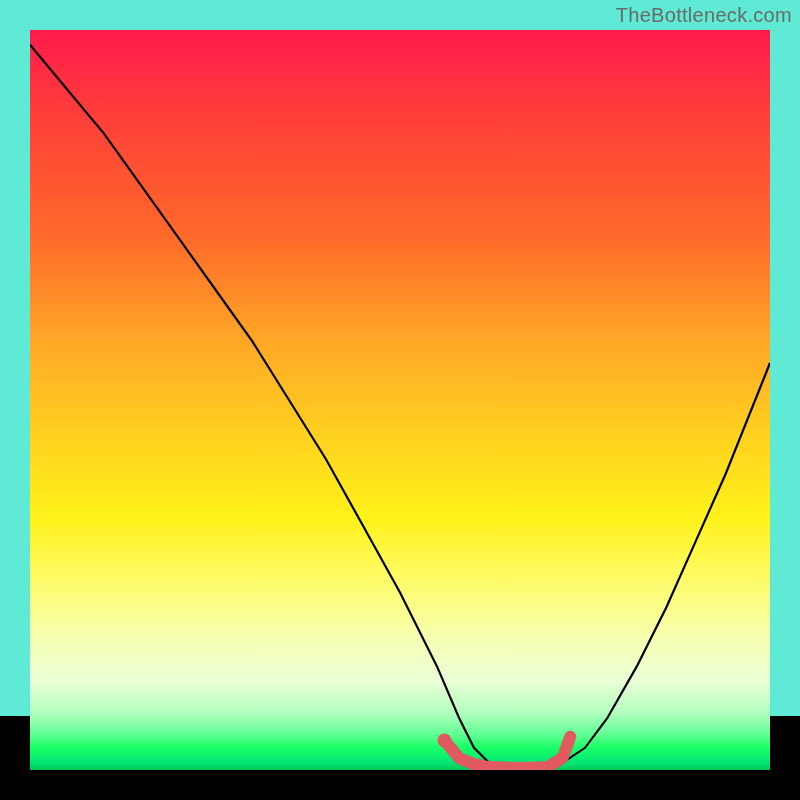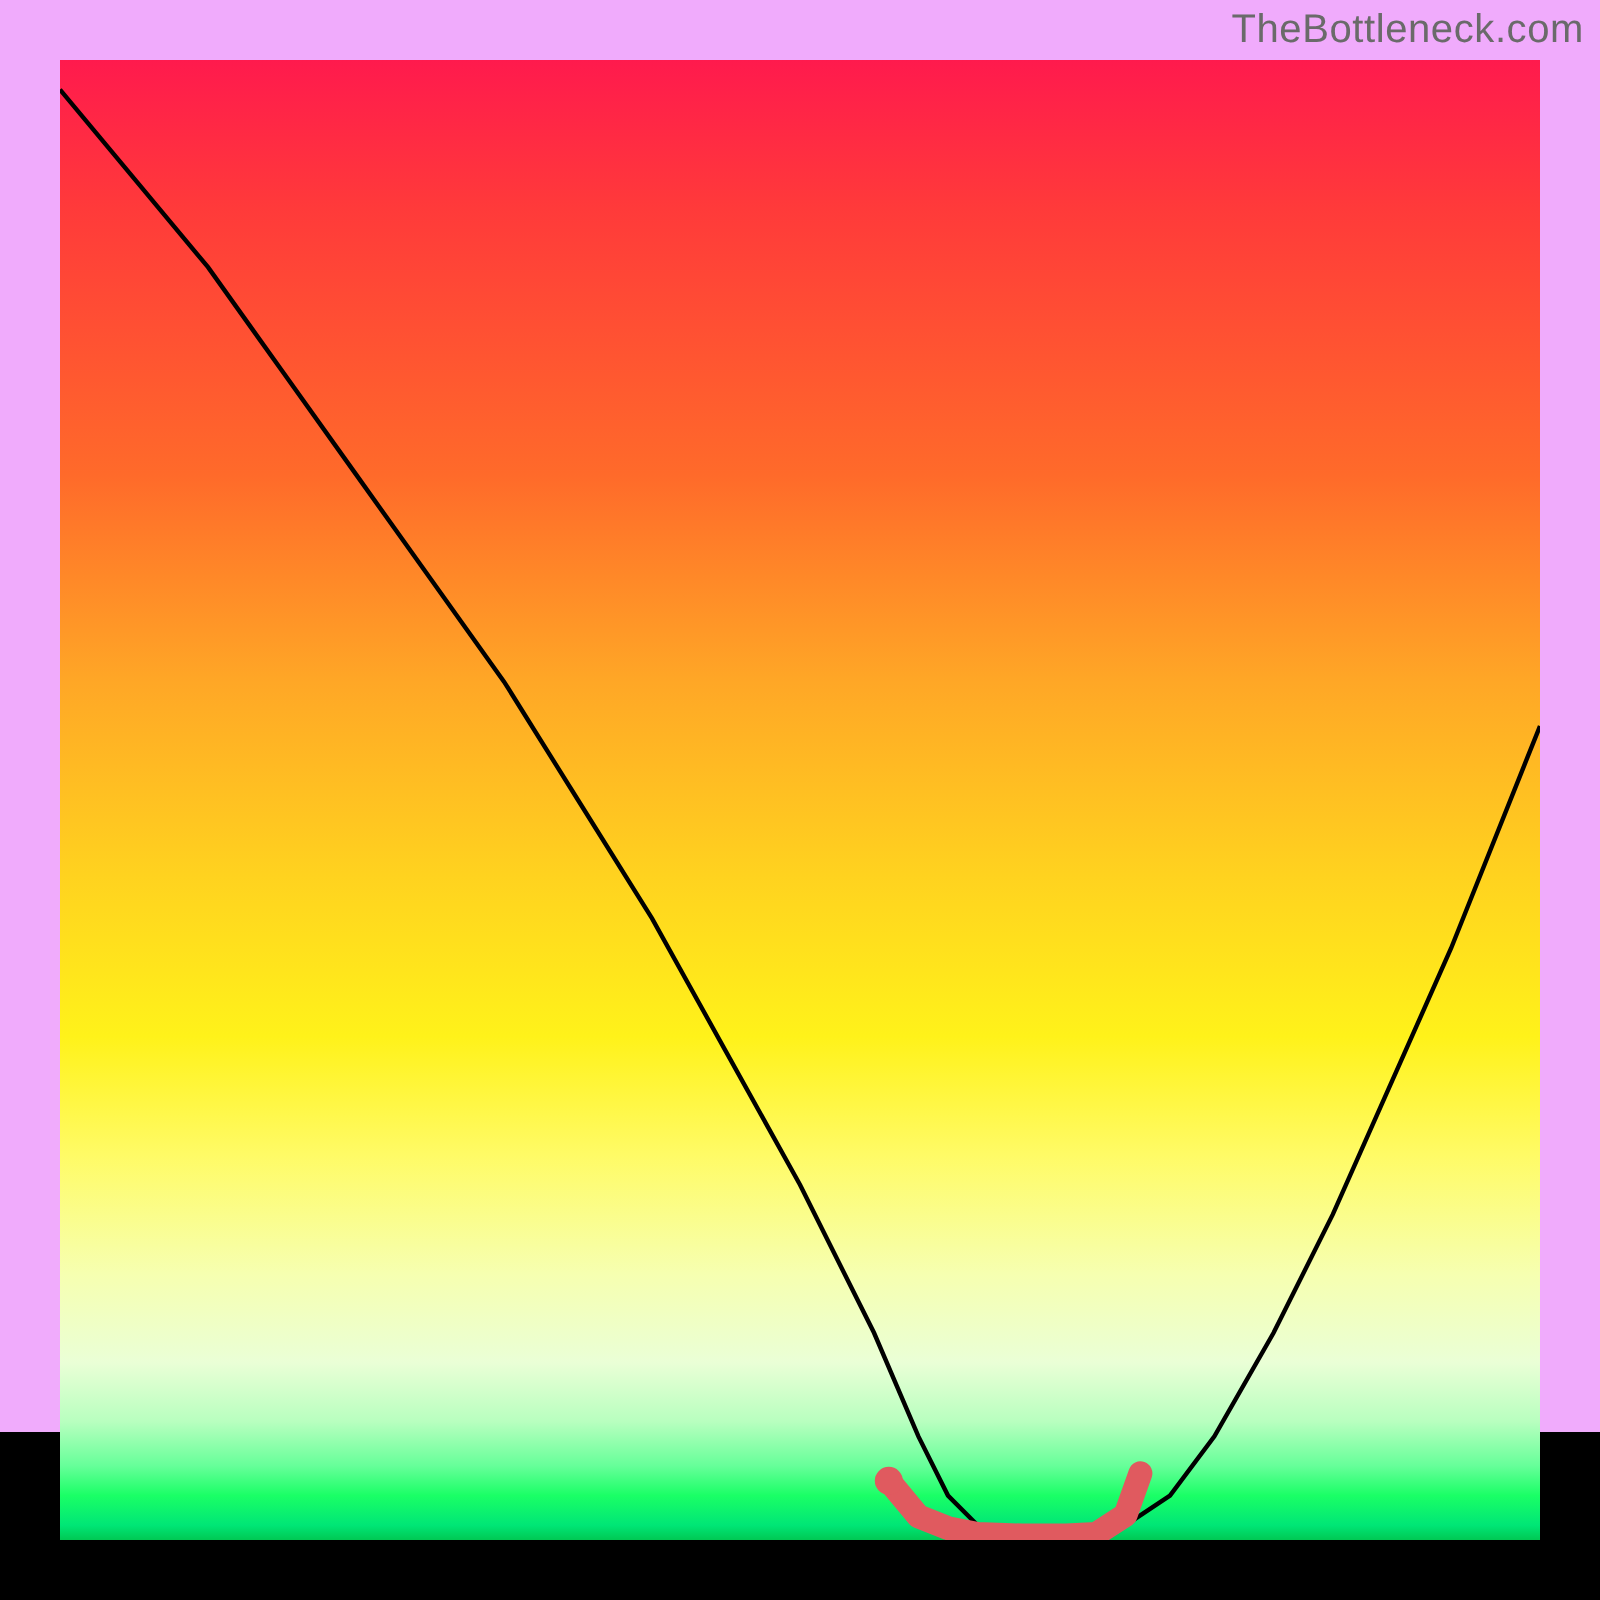--- a/index.html
+++ b/index.html
@@ -8,21 +8,21 @@
     width: 800px;
     height: 800px;
     background: #000;
     font-family: Arial, Helvetica, sans-serif;
     overflow: hidden;
   }
   .frame {
     position: relative;
     width: 800px;
     height: 716px;
-    background: #f0abfc;
+    background: #5eead4;
   }
   .plot {
     position: absolute;
     left: 30px;
     top: 30px;
     width: 740px;
     height: 740px;
     overflow: hidden;
   }
   .gradient {

